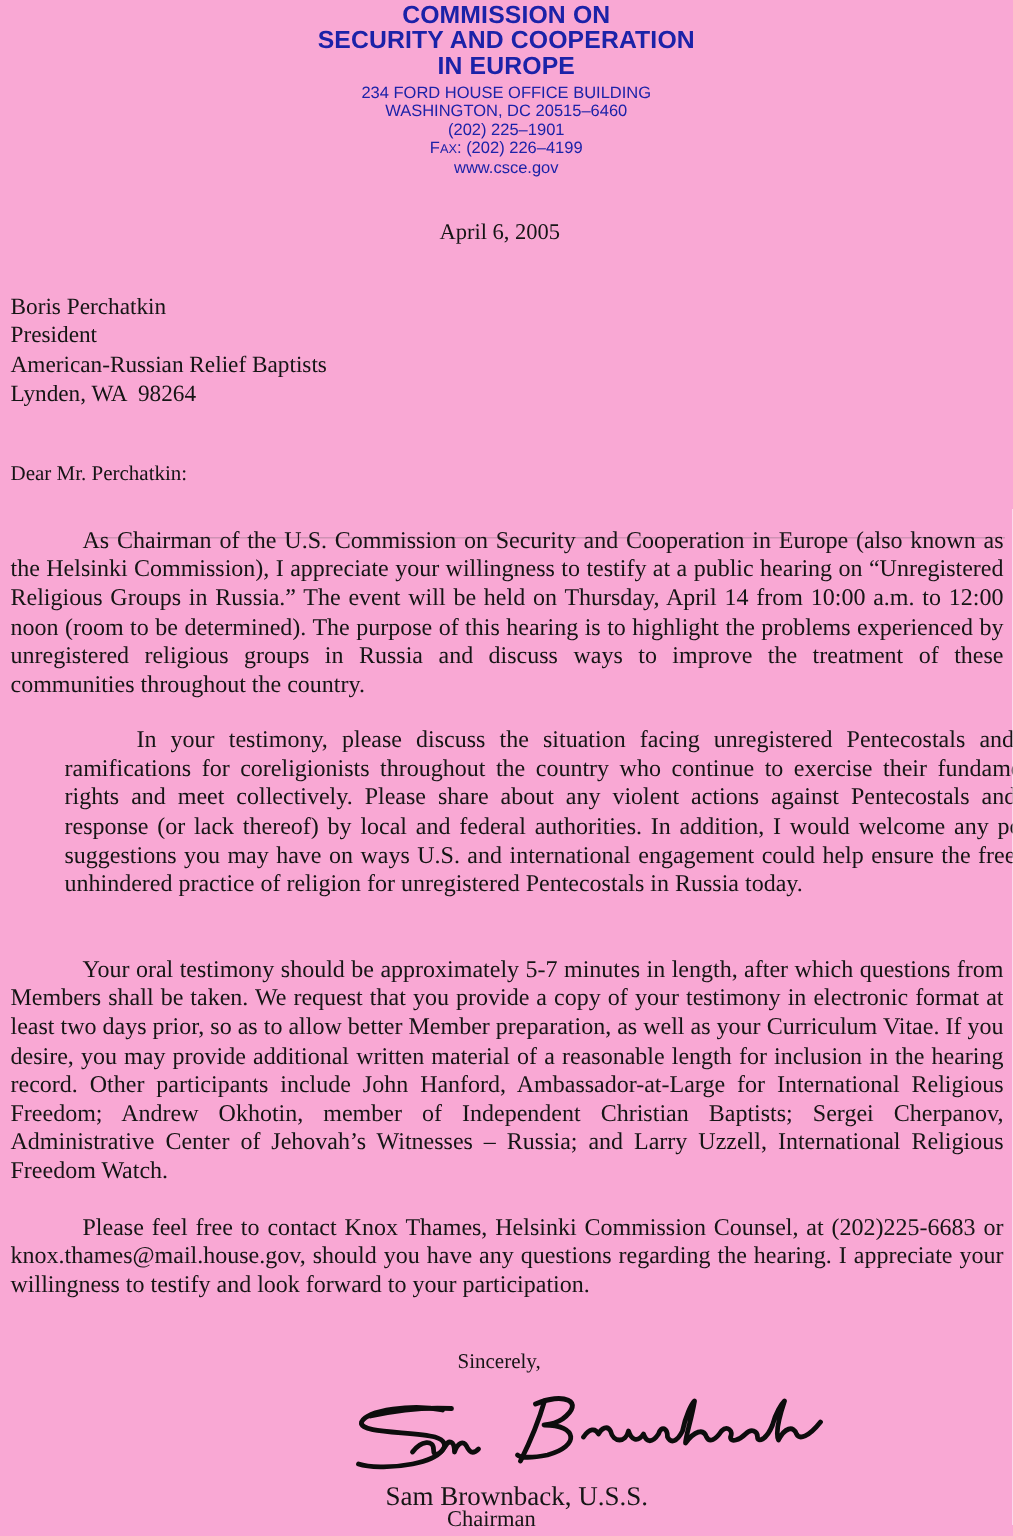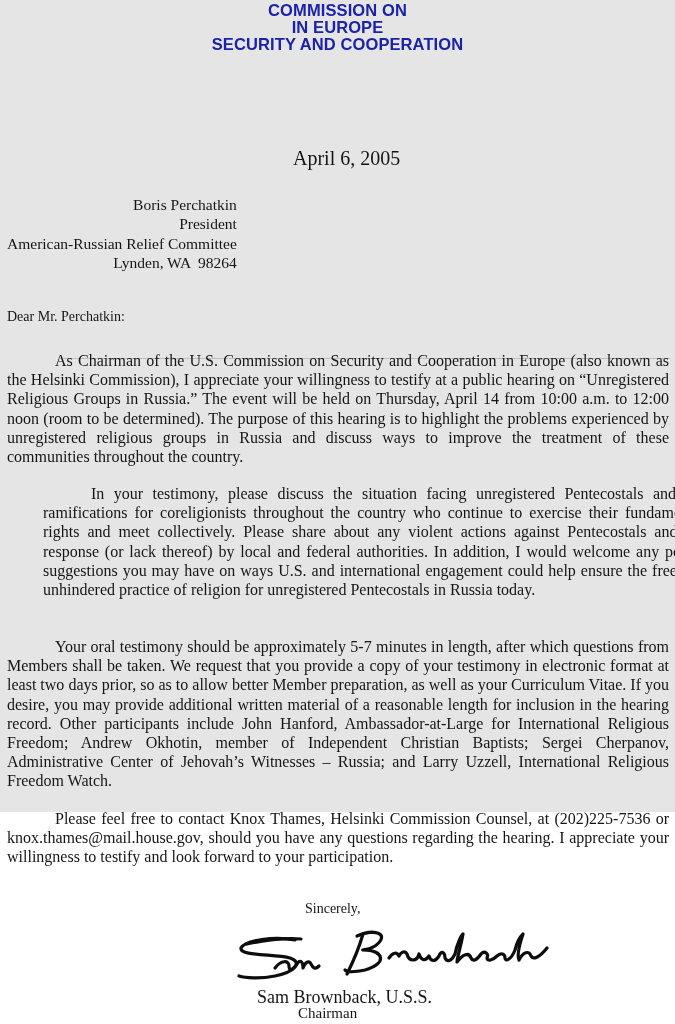--- a/index.html
+++ b/index.html
@@ -1,41 +1,41 @@
 <!DOCTYPE html>
 <html><head>
 <meta charset="utf-8">
 <style>
   html, body { margin: 0; padding: 0; background: #ffffff; }
   body { width: 675px; height: 1024px; position: relative; overflow: hidden; }
   .page {
-    position: absolute; left: 0; top: 0; width: 675px; height: 812px;
-    background: #e5e5e5;
+    position: absolute; left: 0; top: 0; width: 675px; height: 1024px;
+    background: #f9a8d4;
     font-family: "Liberation Serif", "DejaVu Serif", serif;
     color: #151515;
   }
   .letterhead {
     position: absolute; left: 0; top: 2px; width: 675px; text-align: center;
     color: #1b22a8;
     font-family: "Liberation Sans", "DejaVu Sans", sans-serif;
   }
   .lh-title {
     font-weight: bold; font-size: 16.5px; line-height: 17px; letter-spacing: 0.1px;
   }
   .lh-addr {
     font-size: 11px; line-height: 12.4px; margin-top: 3px;
   }
   .lh-addr .sc { font-size: 11px; }
   .lh-addr .sc small { font-size: 8.5px; }
 
   .date {
-    position: absolute; left: 293px; top: 147px; font-size: 20px; text-align: center;
+    position: absolute; left: 293px; top: 147px; font-size: 15px; text-align: center;
   }
   .recipient {
-    position: absolute; left: 7px; top: 195px; font-size: 15.5px; line-height: 19.3px; text-align: right;
+    position: absolute; left: 7px; top: 195px; font-size: 15.5px; line-height: 19.3px;
   }
   .salutation {
     position: absolute; left: 7px; top: 309px; font-size: 14px;
   }
   .para {
     position: absolute; left: 7px; width: 662px;
     font-size: 16px; line-height: 19.2px;
     text-align: justify; text-indent: 48px;
   }
   .p1 { top: 351px; }
@@ -60,41 +60,48 @@
     background: rgba(80,80,80,0.25);
   }
 </style>
 </head>
 <body>
 
 <div class="page">
 
   <div class="letterhead">
     <div class="lh-title">COMMISSION ON</div>
+    <div class="lh-title">SECURITY AND COOPERATION</div>
     <div class="lh-title">IN EUROPE</div>
-    <div class="lh-title">SECURITY AND COOPERATION</div>
+    <div class="lh-addr">
+      <div>234 FORD HOUSE OFFICE BUILDING</div>
+      <div>WASHINGTON, DC 20515–6460</div>
+      <div>(202) 225–1901</div>
+      <div><span class="sc">F</span><span class="sc"><small>AX</small></span><span>: (202) 226–4199</span></div>
+      <div>www.csce.gov</div>
+    </div>
   </div>
 
   <div class="date">April 6, 2005</div>
 
   <div class="recipient">
     <div>Boris Perchatkin</div>
     <div>President</div>
-    <div>American-Russian Relief Committee</div>
+    <div>American-Russian Relief Baptists</div>
     <div style="white-space:pre">Lynden, WA  98264</div>
   </div>
 
   <div class="salutation">Dear Mr. Perchatkin:</div>
 
   <div class="scan-line"></div>
 
   <div class="para p1">As Chairman of the U.S. Commission on Security and Cooperation in Europe (also known as the Helsinki Commission), I appreciate your willingness to testify at a public hearing on “Unregistered Religious Groups in Russia.”  The event will be held on Thursday, April 14 from 10:00 a.m. to 12:00 noon (room to be determined).  The purpose of this hearing is to highlight the problems experienced by unregistered religious groups in Russia and discuss ways to improve the treatment of these communities throughout the country.</div>
   <div class="para p2">In your testimony, please discuss the situation facing unregistered Pentecostals and the ramifications for coreligionists throughout the country who continue to exercise their fundamental rights and meet collectively.  Please share about any violent actions against Pentecostals and the response (or lack thereof) by local and federal authorities.  In addition, I would welcome any policy suggestions you may have on ways U.S. and international engagement could help ensure the free and unhindered practice of religion for unregistered Pentecostals in Russia today.</div>
   <div class="para p3">Your oral testimony should be approximately 5-7 minutes in length, after which questions from Members shall be taken.  We request that you provide a copy of your testimony in electronic format at least two days prior, so as to allow better Member preparation, as well as your Curriculum Vitae. If you desire, you may provide additional written material of a reasonable length for inclusion in the hearing record.  Other participants include John Hanford, Ambassador-at-Large for International Religious Freedom; Andrew Okhotin, member of Independent Christian Baptists; Sergei Cherpanov, Administrative Center of Jehovah’s Witnesses – Russia; and Larry Uzzell, International Religious Freedom Watch.</div>
-  <div class="para p4">Please feel free to contact Knox Thames, Helsinki Commission Counsel, at (202)225-7536 or knox.thames@mail.house.gov, should you have any questions regarding the hearing.  I appreciate your willingness to testify and look forward to your participation.</div>
+  <div class="para p4">Please feel free to contact Knox Thames, Helsinki Commission Counsel, at (202)225-6683 or knox.thames@mail.house.gov, should you have any questions regarding the hearing.  I appreciate your willingness to testify and look forward to your participation.</div>
 
   <div class="closing">Sincerely,</div>
 
   <div class="signature">
     <svg width="320" height="60" viewBox="0 0 320 60">
       <g fill="none" stroke="#0d0d0d" stroke-width="3.2" stroke-linecap="round" stroke-linejoin="round">
 
         <path d="M60 14 C40 10, 10 14, 6 22 C4 30, 40 28, 55 32 C68 36, 60 46, 40 50 C25 53, 10 52, 4 50"></path>
         <path d="M12 18 C30 14, 50 12, 66 13"></path>
         <path d="M40 42 C46 34, 54 34, 54 40 C54 46, 58 44, 62 38 C64 34, 68 34, 68 42 C70 36, 74 34, 76 38 C78 42, 80 44, 84 40"></path>

